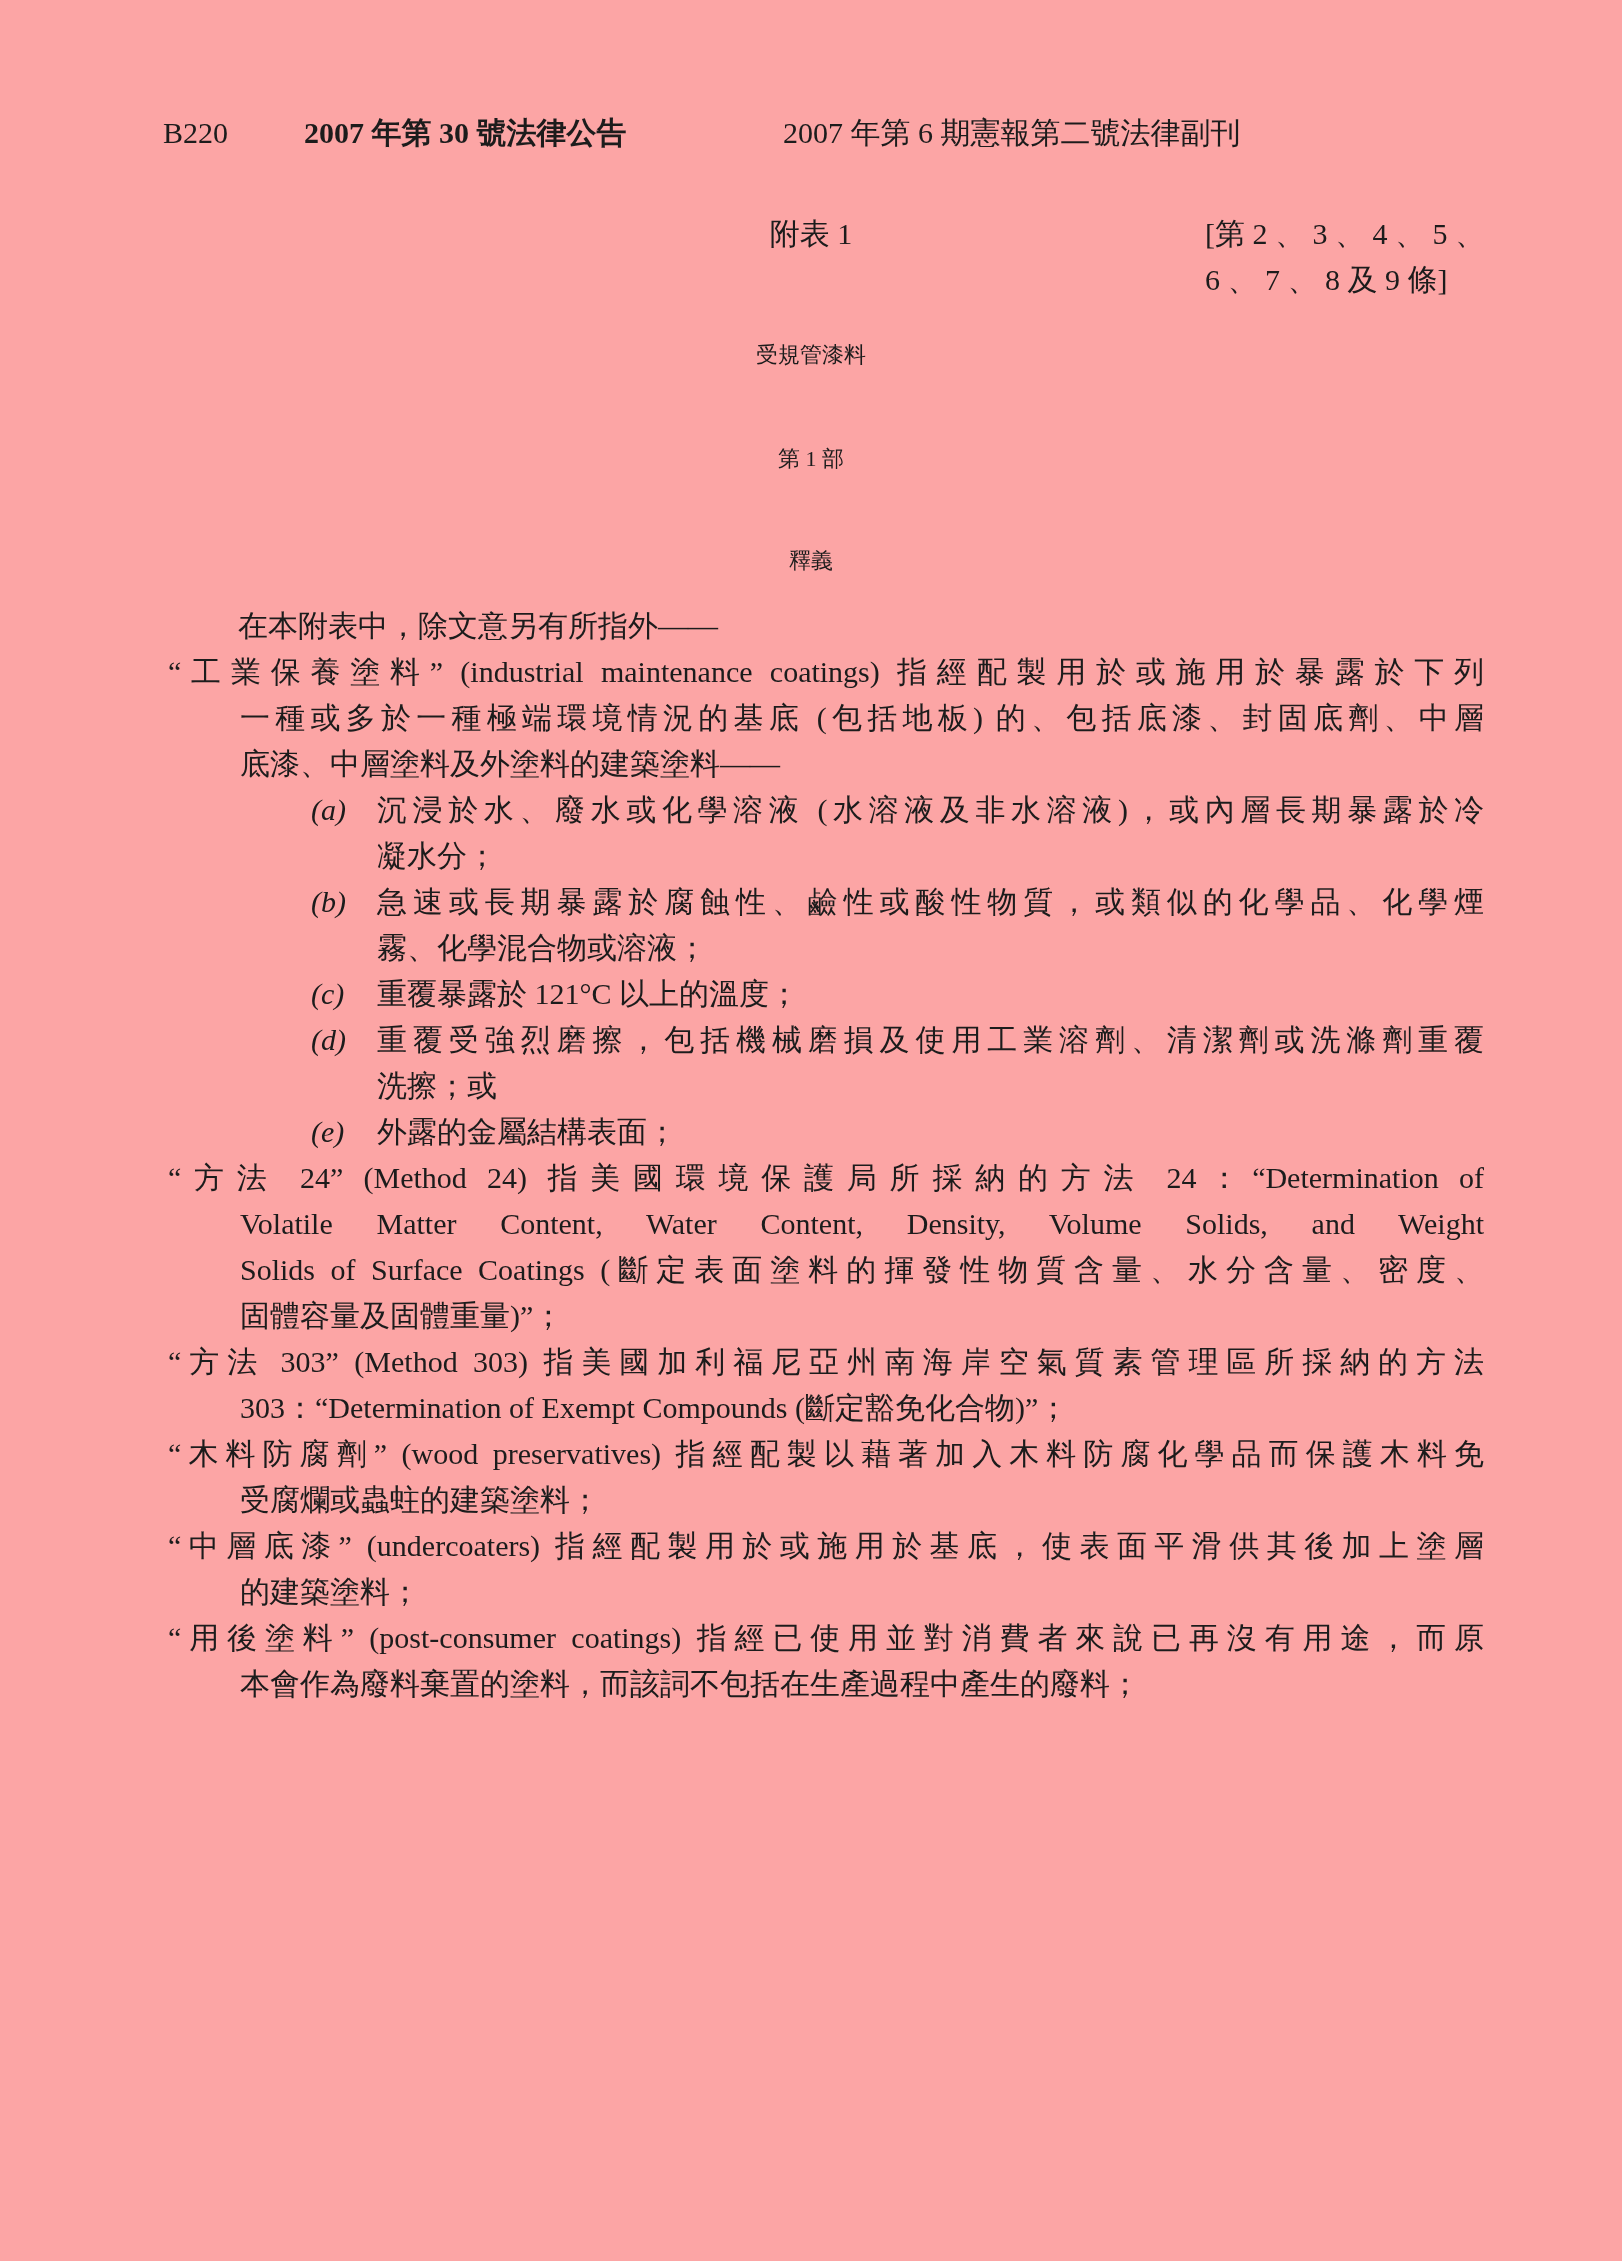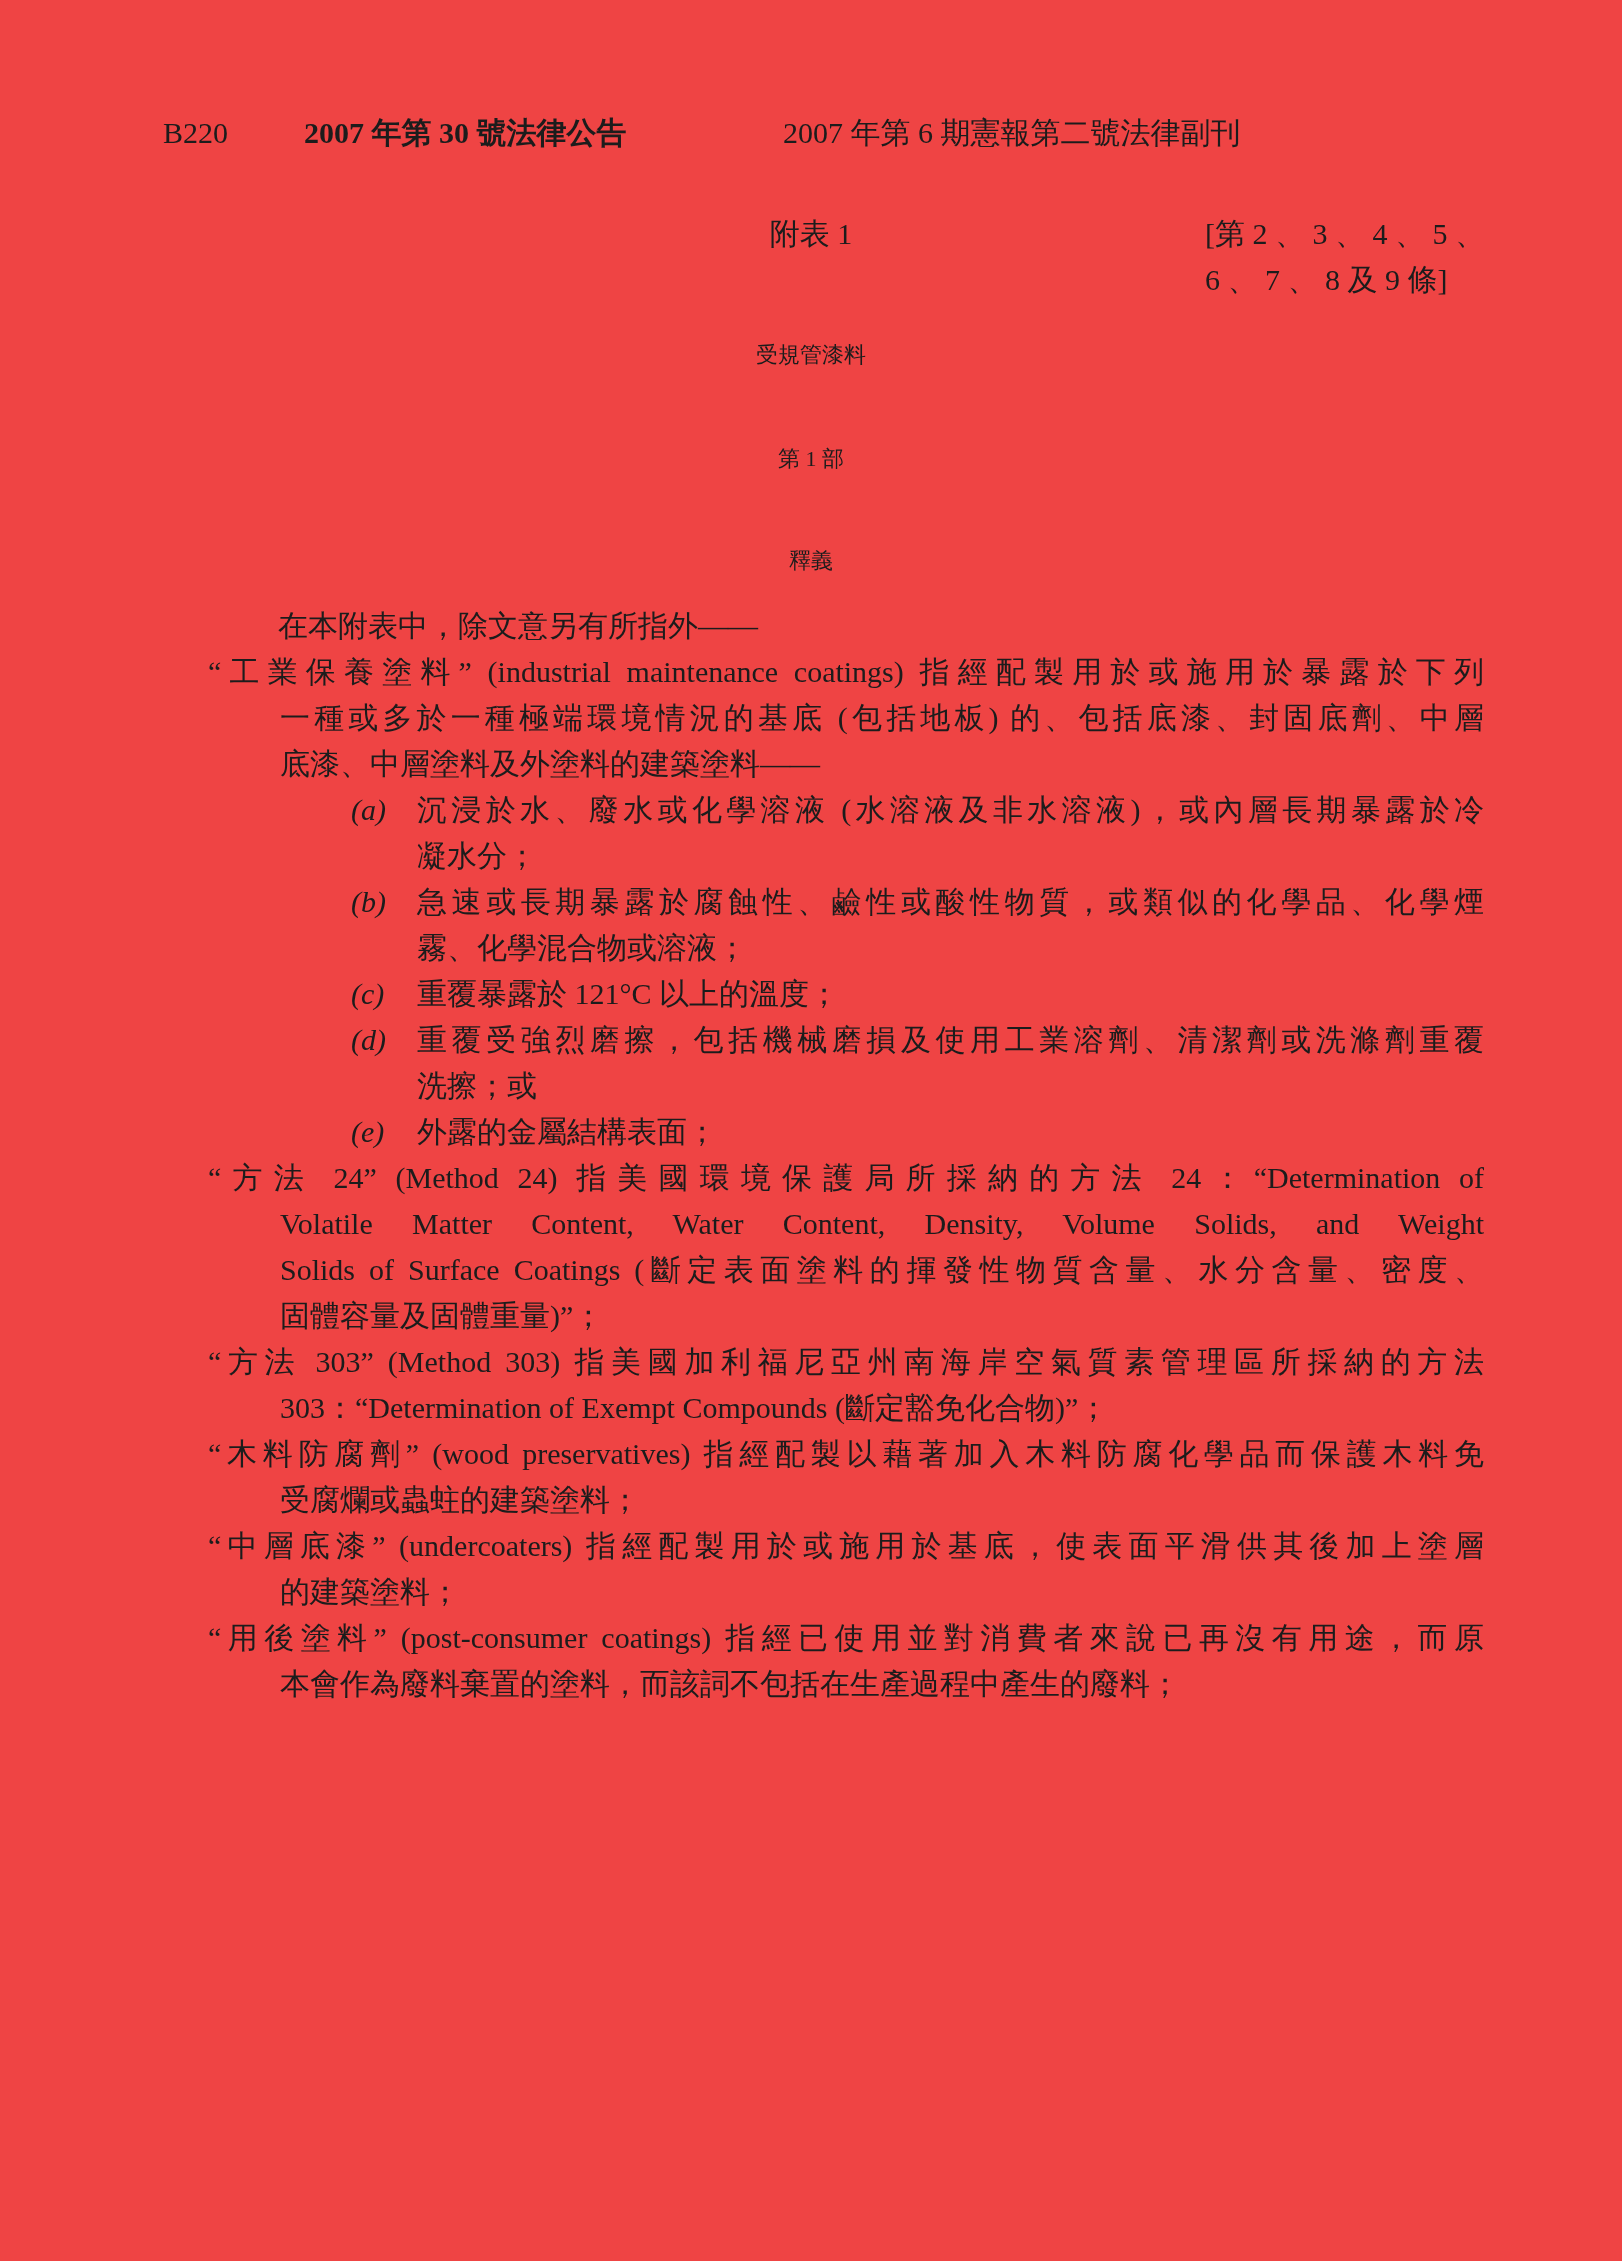--- a/index.html
+++ b/index.html
@@ -4,21 +4,21 @@
 <style>
   html, body {
     margin: 0;
     padding: 0;
     background: #e8e8e8;
   }
   .page {
     position: relative;
     width: 1622px;
     height: 2261px;
-    background: #ef4444;
+    background: #fca5a5;
     color: #1c1c1c;
     font-family: "Liberation Serif", "DejaVu Serif", serif;
     font-size: 30px;
     overflow: hidden;
   }
   
   .hdr-item { position: absolute; top: 116px; line-height: 34px; white-space: nowrap; }
   .hdr-pagenum   { left: 163px; }
   .hdr-notice    { left: 304px; font-weight: bold; }
   .hdr-gazette   { left: 783px; }
@@ -41,21 +41,20 @@
   .h-part      { top: 442px; }
   .h-parttitle { top: 544px; font-family: Liberation Serif, serif; }
   
   .body-text {
     position: absolute; top: 603px; left: 168px; width: 1316px;
   }
   .ln {
     min-height: 46px; line-height: 46px;
     text-align: left;
     position: relative;
-    margin-left: 40px;
   }
   .just { text-align: justify; text-align-last: justify; }
   .indent1 { padding-left: 70px; }   
   .cont    { padding-left: 72px; }   
   .li      { padding-left: 209px; }   
   .marker  {
     position: absolute; left: 143px; top: 0;
     font-style: italic; text-align: left;
   }
 </style>

